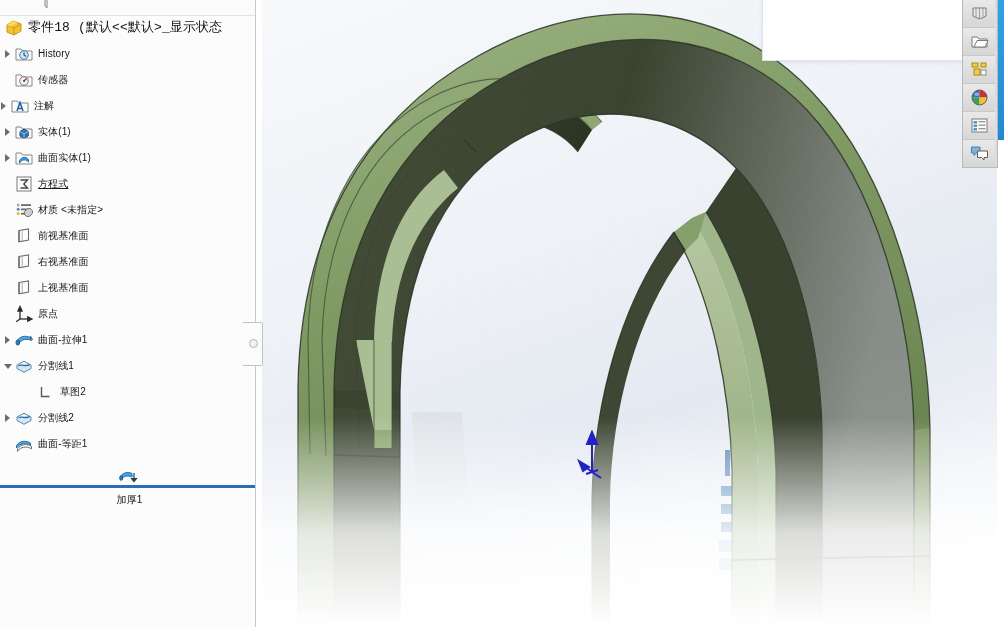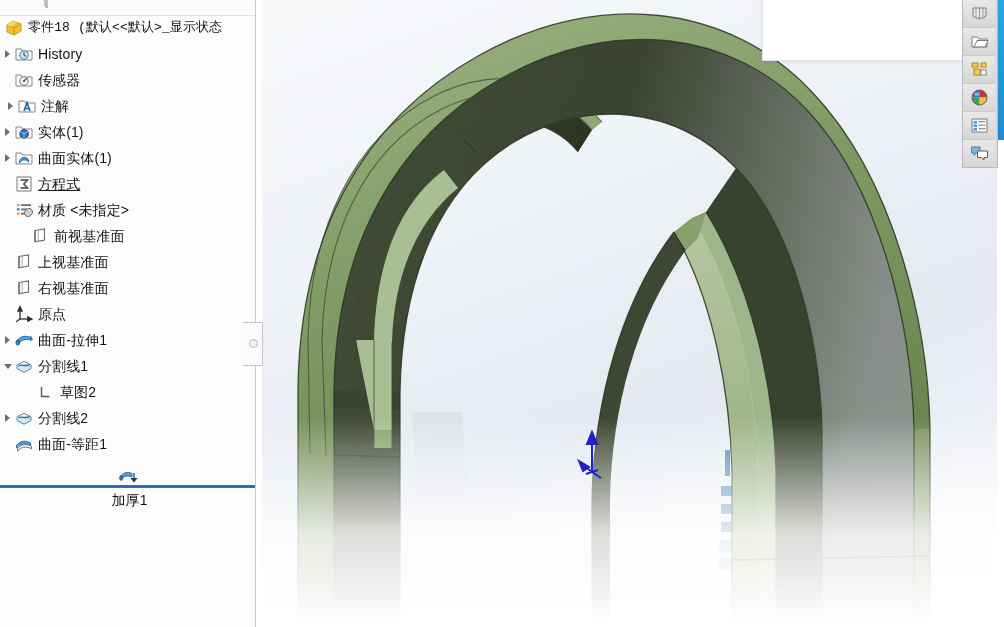--- a/index.html
+++ b/index.html
@@ -69,21 +69,21 @@
   .arrow.has::after{
     content:"";position:absolute;left:1px;top:9px;
     border-left:5px solid #6d6d6d;border-top:4px solid transparent;border-bottom:4px solid transparent;
   }
   .arrow.open::after{
     content:"";position:absolute;left:0px;top:11px;
     border-top:5px solid #6d6d6d;border-left:4px solid transparent;border-right:4px solid transparent;
   }
   .ico{width:20px;height:20px;flex:0 0 20px;margin-right:4px;position:relative;}
   .ico svg{display:block;}
-  .lbl{font-size:14px;letter-spacing:.1px;color:#141414;}
+  .lbl{font-size:10px;letter-spacing:.1px;color:#141414;}
   .lbl.root{font-size:13px;font-family:Liberation Mono, monospace;}
 
   
   #rollback{
     position:absolute;left:0;width:255px;height:3px;background:#2a6fb5;
   }
 
   
   #splitter{
     position:absolute;left:243px;top:322px;width:19px;height:42px;
@@ -338,21 +338,21 @@
             <span class="ico">
               <svg width="20" height="20" viewBox="0 0 20 20">
                 <path d="M2 5 L7 5 L8.5 7 L18 7 L18 16 L2 16 Z" fill="#fdfdfd" stroke="#868686" stroke-width="1"></path>
                 <circle cx="10" cy="11" r="4.3" fill="#f2f2f2" stroke="#777" stroke-width="1"></circle>
                 <path d="M10 11 L12.6 8.4" stroke="#cc2a2a" stroke-width="1.4"></path>
                 <circle cx="10" cy="11" r="1" fill="#444"></circle>
               </svg>
             </span>
             <span class="lbl">传感器</span>
           </div>
-          <div class="row" style="padding-left: 7px;">
+          <div class="row" style="padding-left: 0;">
             <span class="arrow has"></span>
             <span class="ico">
               <svg width="20" height="20" viewBox="0 0 20 20">
                 <path d="M2 5 L7 5 L8.5 7 L18 7 L18 16 L2 16 Z" fill="#fdfdfd" stroke="#868686" stroke-width="1"></path>
                 <path d="M7 15 L10 6.5 L13 15 M8.2 12.4 L11.8 12.4" stroke="#1663a8" stroke-width="1.5" fill="none"></path>
               </svg>
             </span>
             <span class="lbl">注解</span>
           </div>
           <div class="row" style="padding-left: 4px;">
@@ -394,52 +394,52 @@
                 <rect x="7" y="4.2" width="10" height="1.8" fill="#6d6d6d"></rect>
                 <circle cx="4.2" cy="9.3" r="1.5" fill="#4f8fd0"></circle>
                 <rect x="7" y="8.5" width="10" height="1.8" fill="#6d6d6d"></rect>
                 <circle cx="4.2" cy="13.6" r="1.5" fill="#e8b52c"></circle>
                 <rect x="7" y="12.8" width="10" height="1.8" fill="#6d6d6d"></rect>
                 <path d="M12 10 a3.6 3.6 0 1 0 5 5 a3.6 3.6 0 1 0 -5 -5" fill="#cfcfcf" stroke="#6d6d6d" stroke-width="1"></path>
               </svg>
             </span>
             <span class="lbl">材质 &lt;未指定&gt;</span>
           </div>
-          <div class="row" style="padding-left: 20px;">
+          <div class="row" style="padding-left: 4px;">
             <span class="arrow"></span>
             <span class="ico">
               <svg width="20" height="20" viewBox="0 0 20 20">
                 <path d="M5 4.5 L14.5 3 L14.5 14 L5 15.8 Z" fill="#fdfdfd" stroke="#6d6d6d" stroke-width="1.1"></path>
                 <path d="M5 4.5 L5 15.8" stroke="#6d6d6d" stroke-width="1.4"></path>
                 <path d="M8.2 4.2 L8.2 15.2" stroke="#9a9a9a" stroke-width=".8"></path>
               </svg>
             </span>
             <span class="lbl">前视基准面</span>
           </div>
           <div class="row" style="padding-left: 4px;">
             <span class="arrow"></span>
             <span class="ico">
               <svg width="20" height="20" viewBox="0 0 20 20">
                 <path d="M5 4.5 L14.5 3 L14.5 14 L5 15.8 Z" fill="#fdfdfd" stroke="#6d6d6d" stroke-width="1.1"></path>
                 <path d="M5 4.5 L5 15.8" stroke="#6d6d6d" stroke-width="1.4"></path>
                 <path d="M8.2 4.2 L8.2 15.2" stroke="#9a9a9a" stroke-width=".8"></path>
               </svg>
             </span>
-            <span class="lbl">上视基准面</span>
+            <span class="lbl">右视基准面</span>
           </div>
           <div class="row" style="padding-left: 4px;">
             <span class="arrow"></span>
             <span class="ico">
               <svg width="20" height="20" viewBox="0 0 20 20">
                 <path d="M5 4.5 L14.5 3 L14.5 14 L5 15.8 Z" fill="#fdfdfd" stroke="#6d6d6d" stroke-width="1.1"></path>
                 <path d="M5 4.5 L5 15.8" stroke="#6d6d6d" stroke-width="1.4"></path>
                 <path d="M8.2 4.2 L8.2 15.2" stroke="#9a9a9a" stroke-width=".8"></path>
               </svg>
             </span>
-            <span class="lbl">右视基准面</span>
+            <span class="lbl">上视基准面</span>
           </div>
           <div class="row" style="padding-left: 4px; align-items: center;">
             <span class="arrow"></span>
             <span class="ico">
               <svg width="20" height="20" viewBox="0 0 20 20">
                 <g stroke="#2b2b2b" stroke-width="1.3" fill="#2b2b2b">
                   <path d="M6 15 L6 5" fill="none"></path>
                   <polygon points="6,2.5 3.9,7 8.1,7"></polygon>
                   <path d="M6 15 L16 15" fill="none"></path>
                   <polygon points="18,15 13.8,12.9 13.8,17.1"></polygon>

